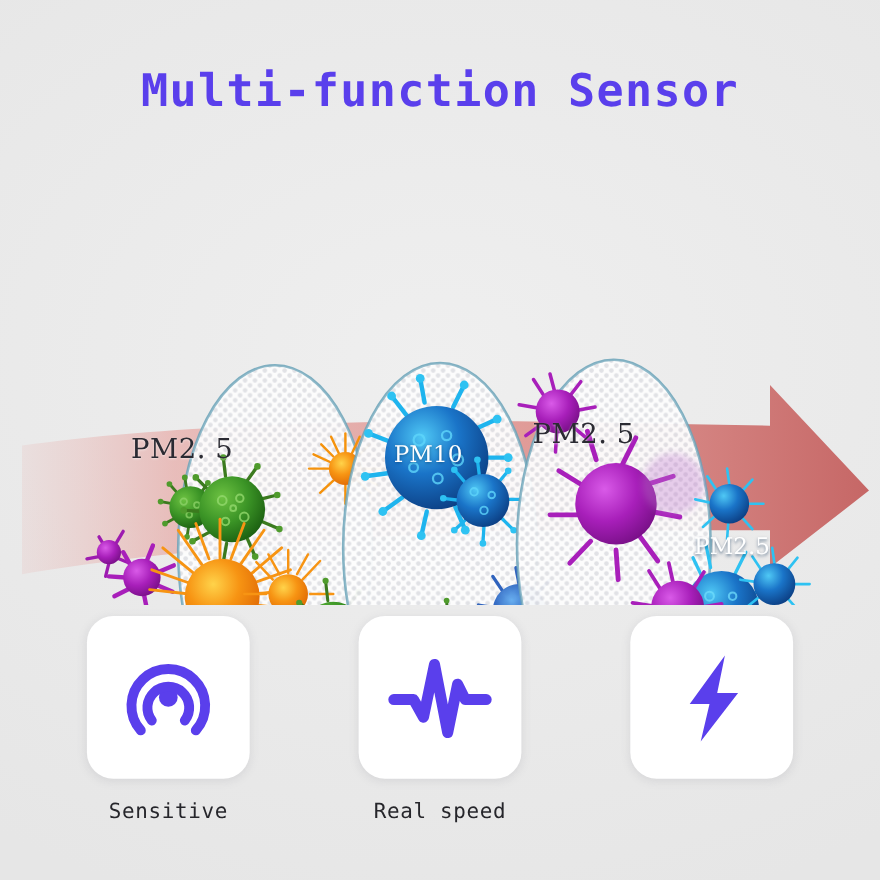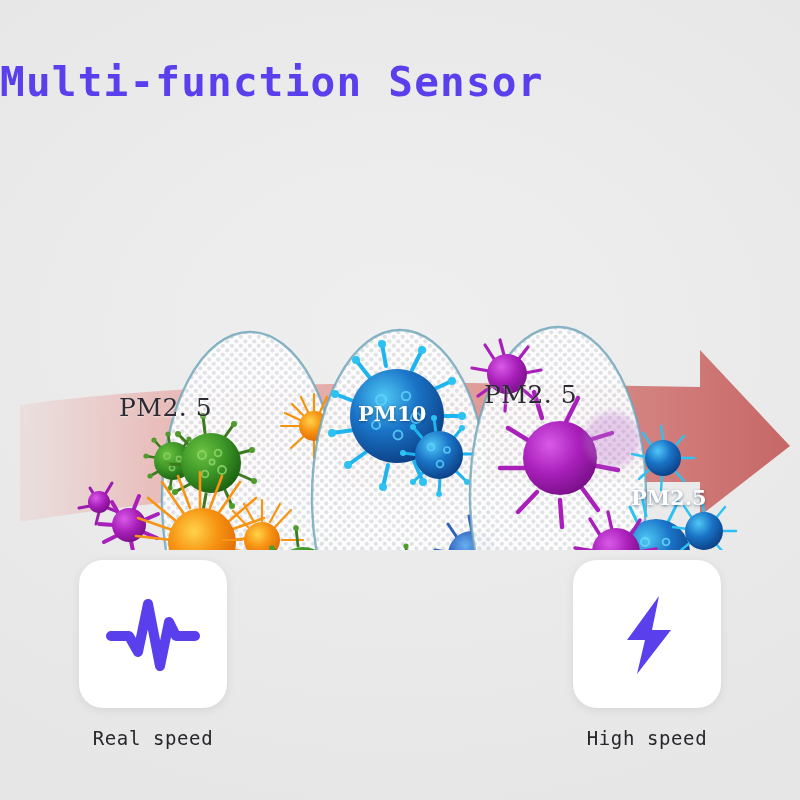--- a/index.html
+++ b/index.html
@@ -20,21 +20,21 @@
     left: 0; top: 0;
     width: 800px; height: 800px;
     background: radial-gradient(ellipse 700px 520px at 400px 330px, #efefef 0%, #eaeaea 55%, #e6e6e6 100%);
   }
 
   
   .title {
     position: absolute;
     left: 0; top: 58px;
     width: 800px;
-    text-align: left;
+    text-align: center;
     font-family: "DejaVu Sans Mono", monospace;
     font-size: 41px;
     font-weight: 700;
     letter-spacing: 1.2px;
     color: #5a3fec;
     white-space: nowrap;
   }
 
   
   .illus {
@@ -52,21 +52,21 @@
     pointer-events: none;
   }
   .pm-dark {
     color: #2b2b33;
     font-size: 25px;
     letter-spacing: 0.5px;
     text-shadow: 0 1px 2px rgba(255,255,255,0.55);
   }
   .pm-white {
     color: #ffffff;
-    font-weight: 700;
+    font-weight: 400;
     text-shadow: 0 1px 3px rgba(0,40,80,0.55);
   }
   #pm-label-1 { left: 119px; top: 243px; }
   #pm-label-2 { left: 358px; top: 251px; font-size: 21px; }
   #pm-label-3 { left: 484px; top: 230px; }
   #pm-label-4 { left: 631px; top: 335px; font-size: 21px; }
 
   
   .features {
     position: absolute;
@@ -794,37 +794,48 @@
     </svg>
 
     <div class="pm-label pm-dark" id="pm-label-1">PM2. 5</div>
     <div class="pm-label pm-white" id="pm-label-2">PM10</div>
     <div class="pm-label pm-dark" id="pm-label-3">PM2. 5</div>
     <div class="pm-label pm-white" id="pm-label-4">PM2.5</div>
   </div>
 
   <div class="features">
 
+    <div class="feature">
+      <div class="card">
+        <span>
+          <svg width="92" height="92" viewBox="0 0 92 92" xmlns="http://www.w3.org/2000/svg">
+            <circle cx="46" cy="46" r="8.5" fill="#5a3fec"></circle>
+            <path d="M 31 67 A 19 19 0 1 1 61 67" fill="none" stroke="#5a3fec" stroke-width="9" stroke-linecap="round"></path>
+            <path d="M 21 76 A 33.5 33.5 0 1 1 71 76" fill="none" stroke="#5a3fec" stroke-width="9" stroke-linecap="round"></path>
+          </svg>
+        </span>
+      </div>
+      <div class="feature-label">Sensitive</div>
+    </div>
 
     <div class="feature">
       <div class="card">
         <span>
           <svg width="96" height="92" viewBox="0 0 96 92" xmlns="http://www.w3.org/2000/svg">
             <path d="M 6 48 L 24 48 L 33 64 L 43 16 L 55 78 L 64 34 L 71 48 L 90 48" fill="none" stroke="#5a3fec" stroke-width="10" stroke-linecap="round" stroke-linejoin="round"></path>
           </svg>
         </span>
       </div>
       <div class="feature-label">Real speed</div>
     </div>
 
     <div class="feature">
       <div class="card">
         <span>
           <svg width="92" height="92" viewBox="0 0 92 92" xmlns="http://www.w3.org/2000/svg">
             <path d="M 58 8 L 26 52 L 44 52 L 36 86 L 70 42 L 51 42 Z" fill="#5a3fec"></path>
           </svg>
         </span>
       </div>
-      <div class="feature-label">High speed</div>
     </div>
 
   </div>
 </div>
 
 </body></html>

